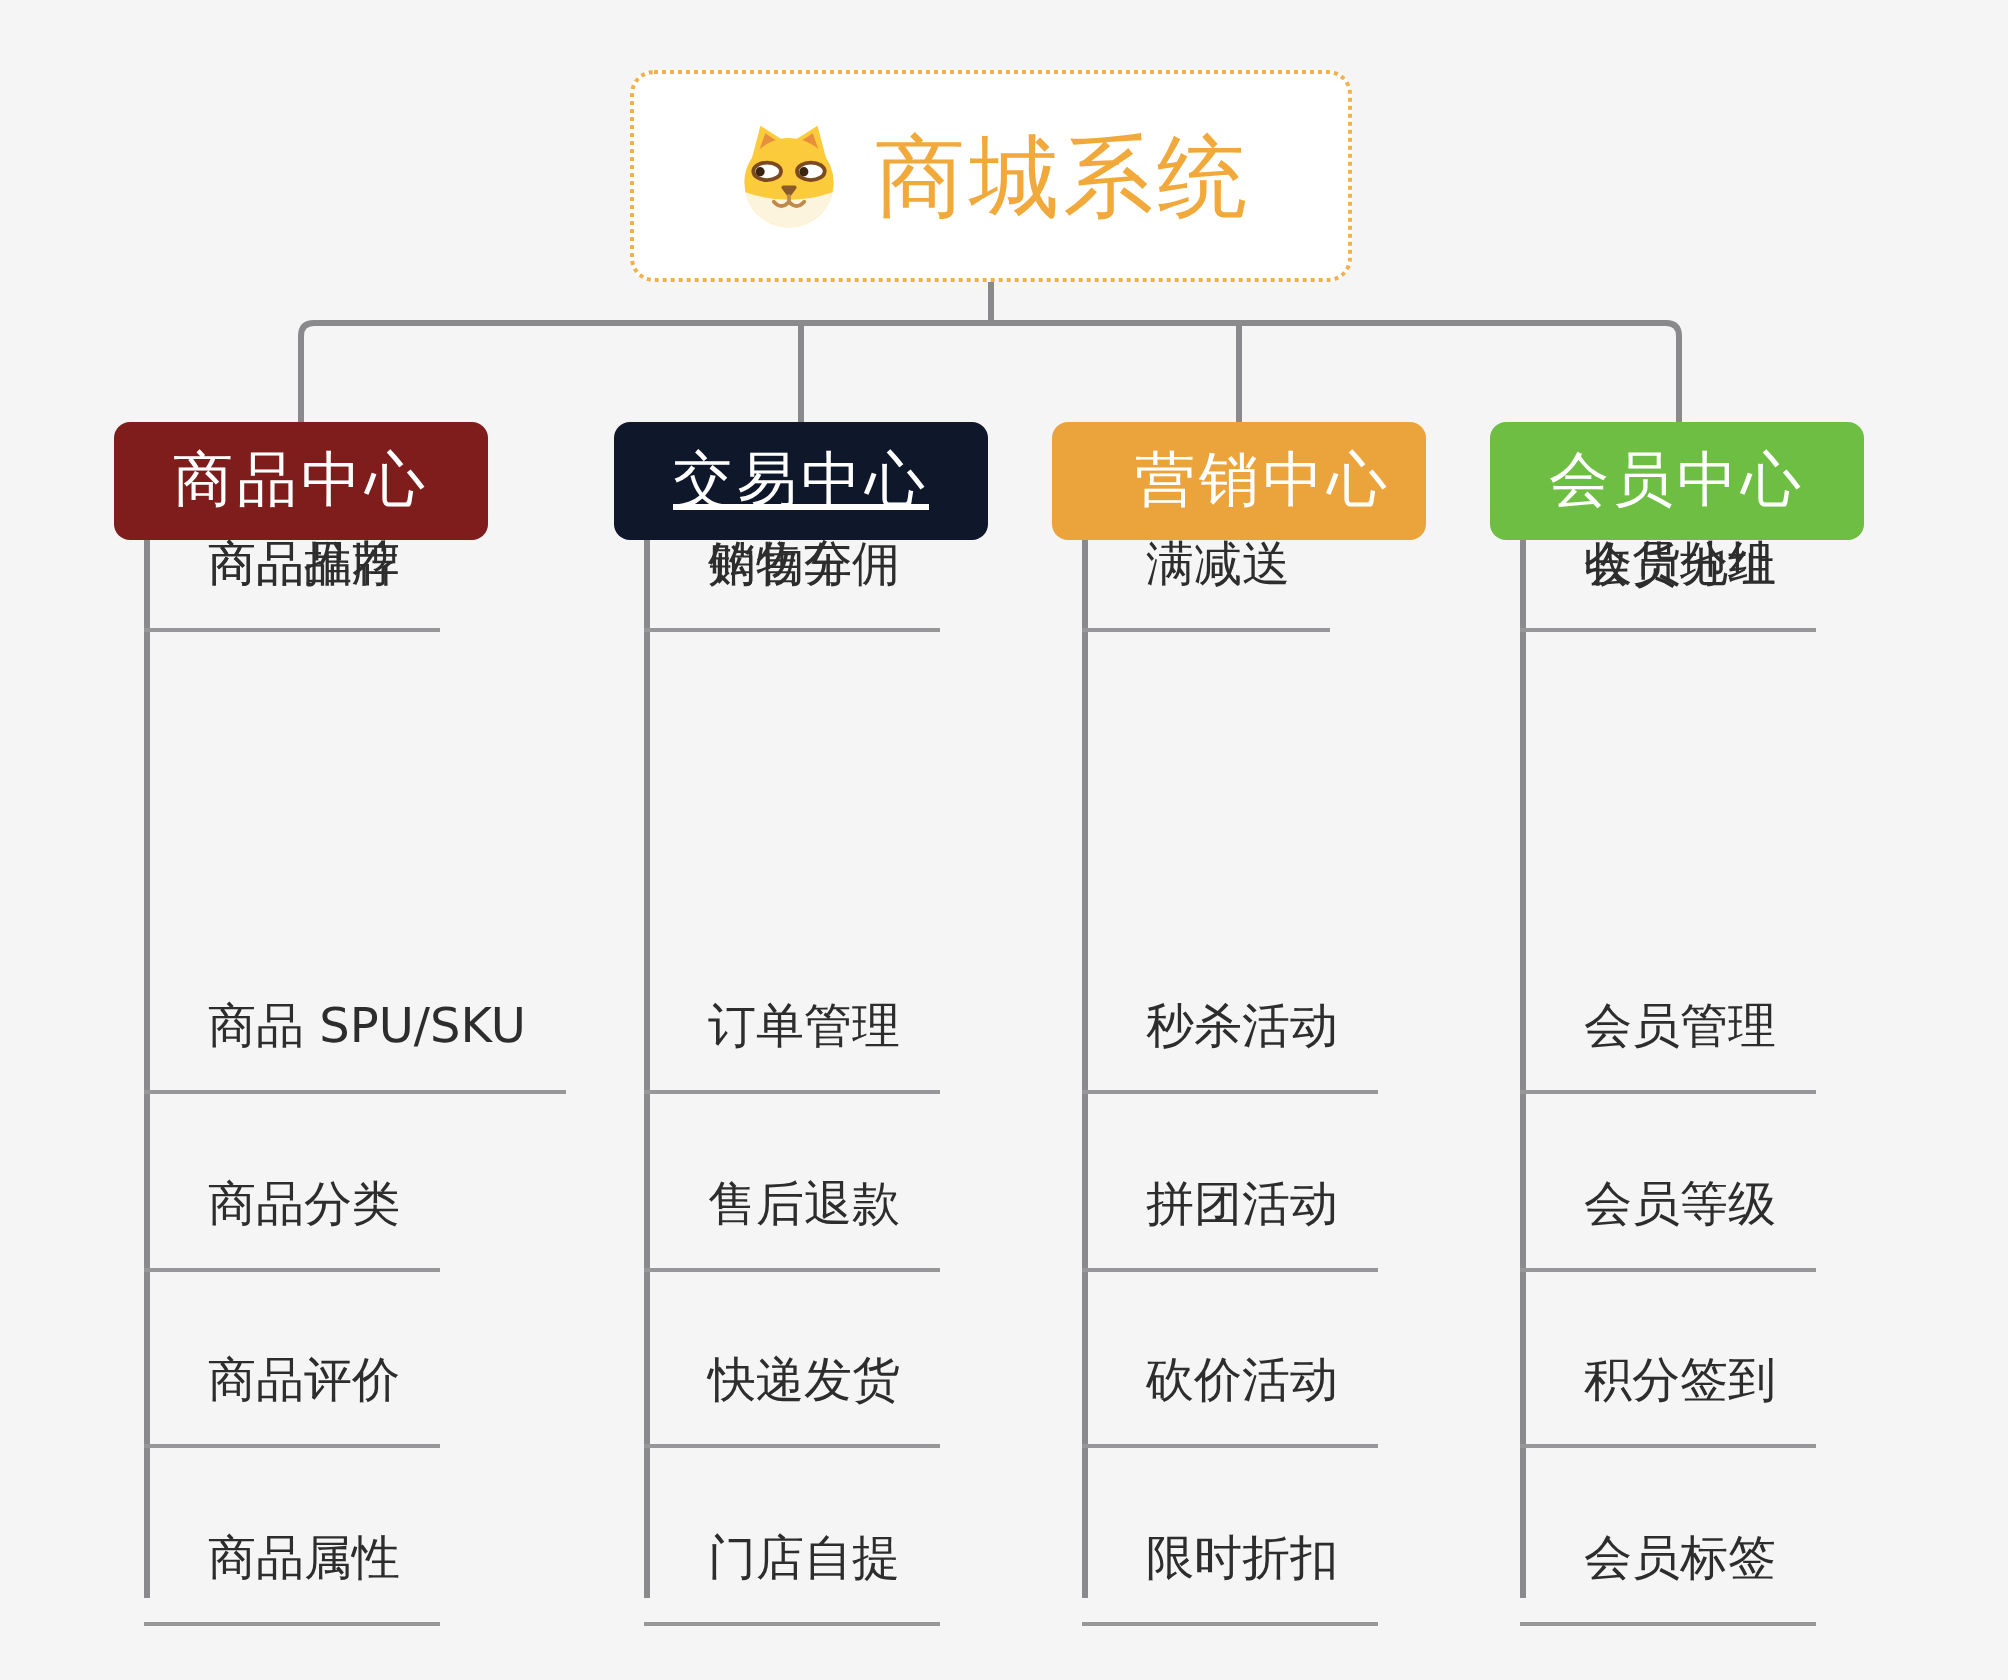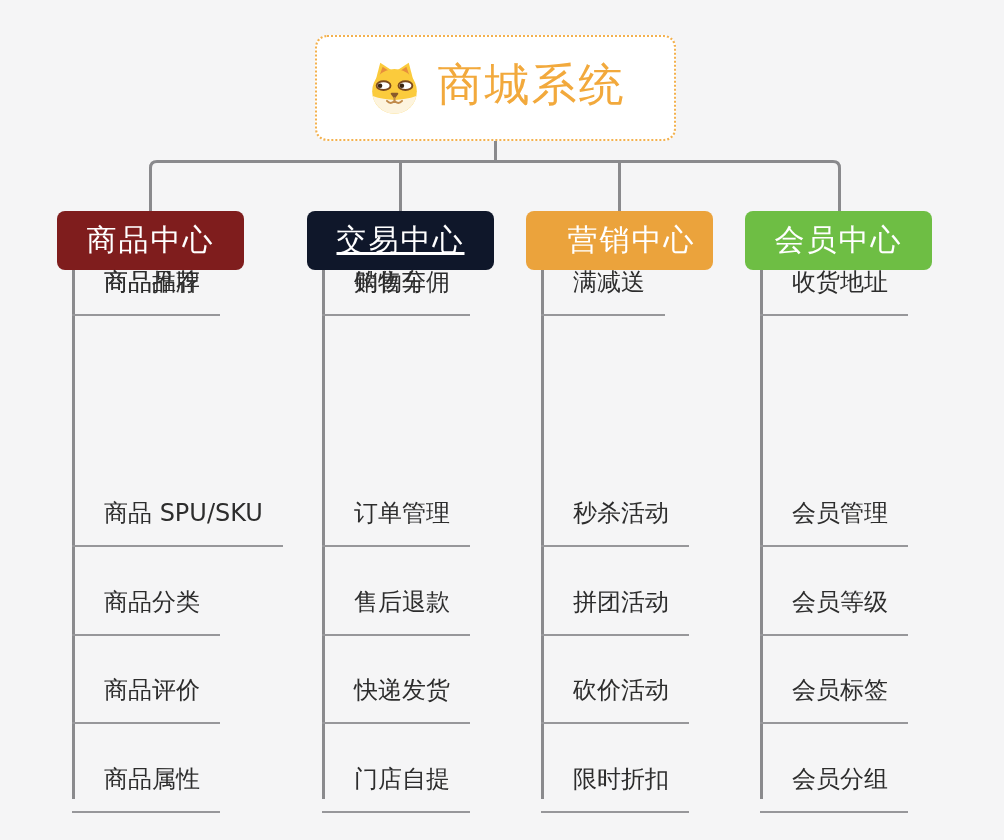--- a/index.html
+++ b/index.html
@@ -26,21 +26,20 @@
     border-radius:12px;
     box-sizing:border-box;
     display:flex;align-items:center;justify-content:center;
     gap:15px;
   }
   .root-title{
     color:#f2a93c;
     font-size:45px;
     letter-spacing:2px;
     line-height:1;
-    font-family:Liberation Mono, monospace;
   }
   .root-icon{flex:0 0 auto;display:block;}
   
   .branch{
     position:absolute;top:211px;width:187px;
   }
   .branch-header{
     height:59px;border-radius:8px;
     display:flex;align-items:center;justify-content:center;
     color:#ffffff;font-size:30px;letter-spacing:2px;
@@ -127,18 +126,19 @@
     <div class="leaf">砍价活动</div>
     <div class="leaf">限时折扣</div>
     <div class="leaf">满减送</div>
   </div>
 
   <div class="branch" style="left:745px">
     <div class="branch-header" style="background: rgb(110, 190, 68);">会员中心</div>
     <div class="branch-line"></div>
     <div class="leaf">会员管理</div>
     <div class="leaf">会员等级</div>
+    <div class="leaf">积分签到</div>
     <div class="leaf">会员标签</div>
     <div class="leaf">会员分组</div>
     <div class="leaf">收货地址</div>
   </div>
 
 </div>
 
 </body></html>

